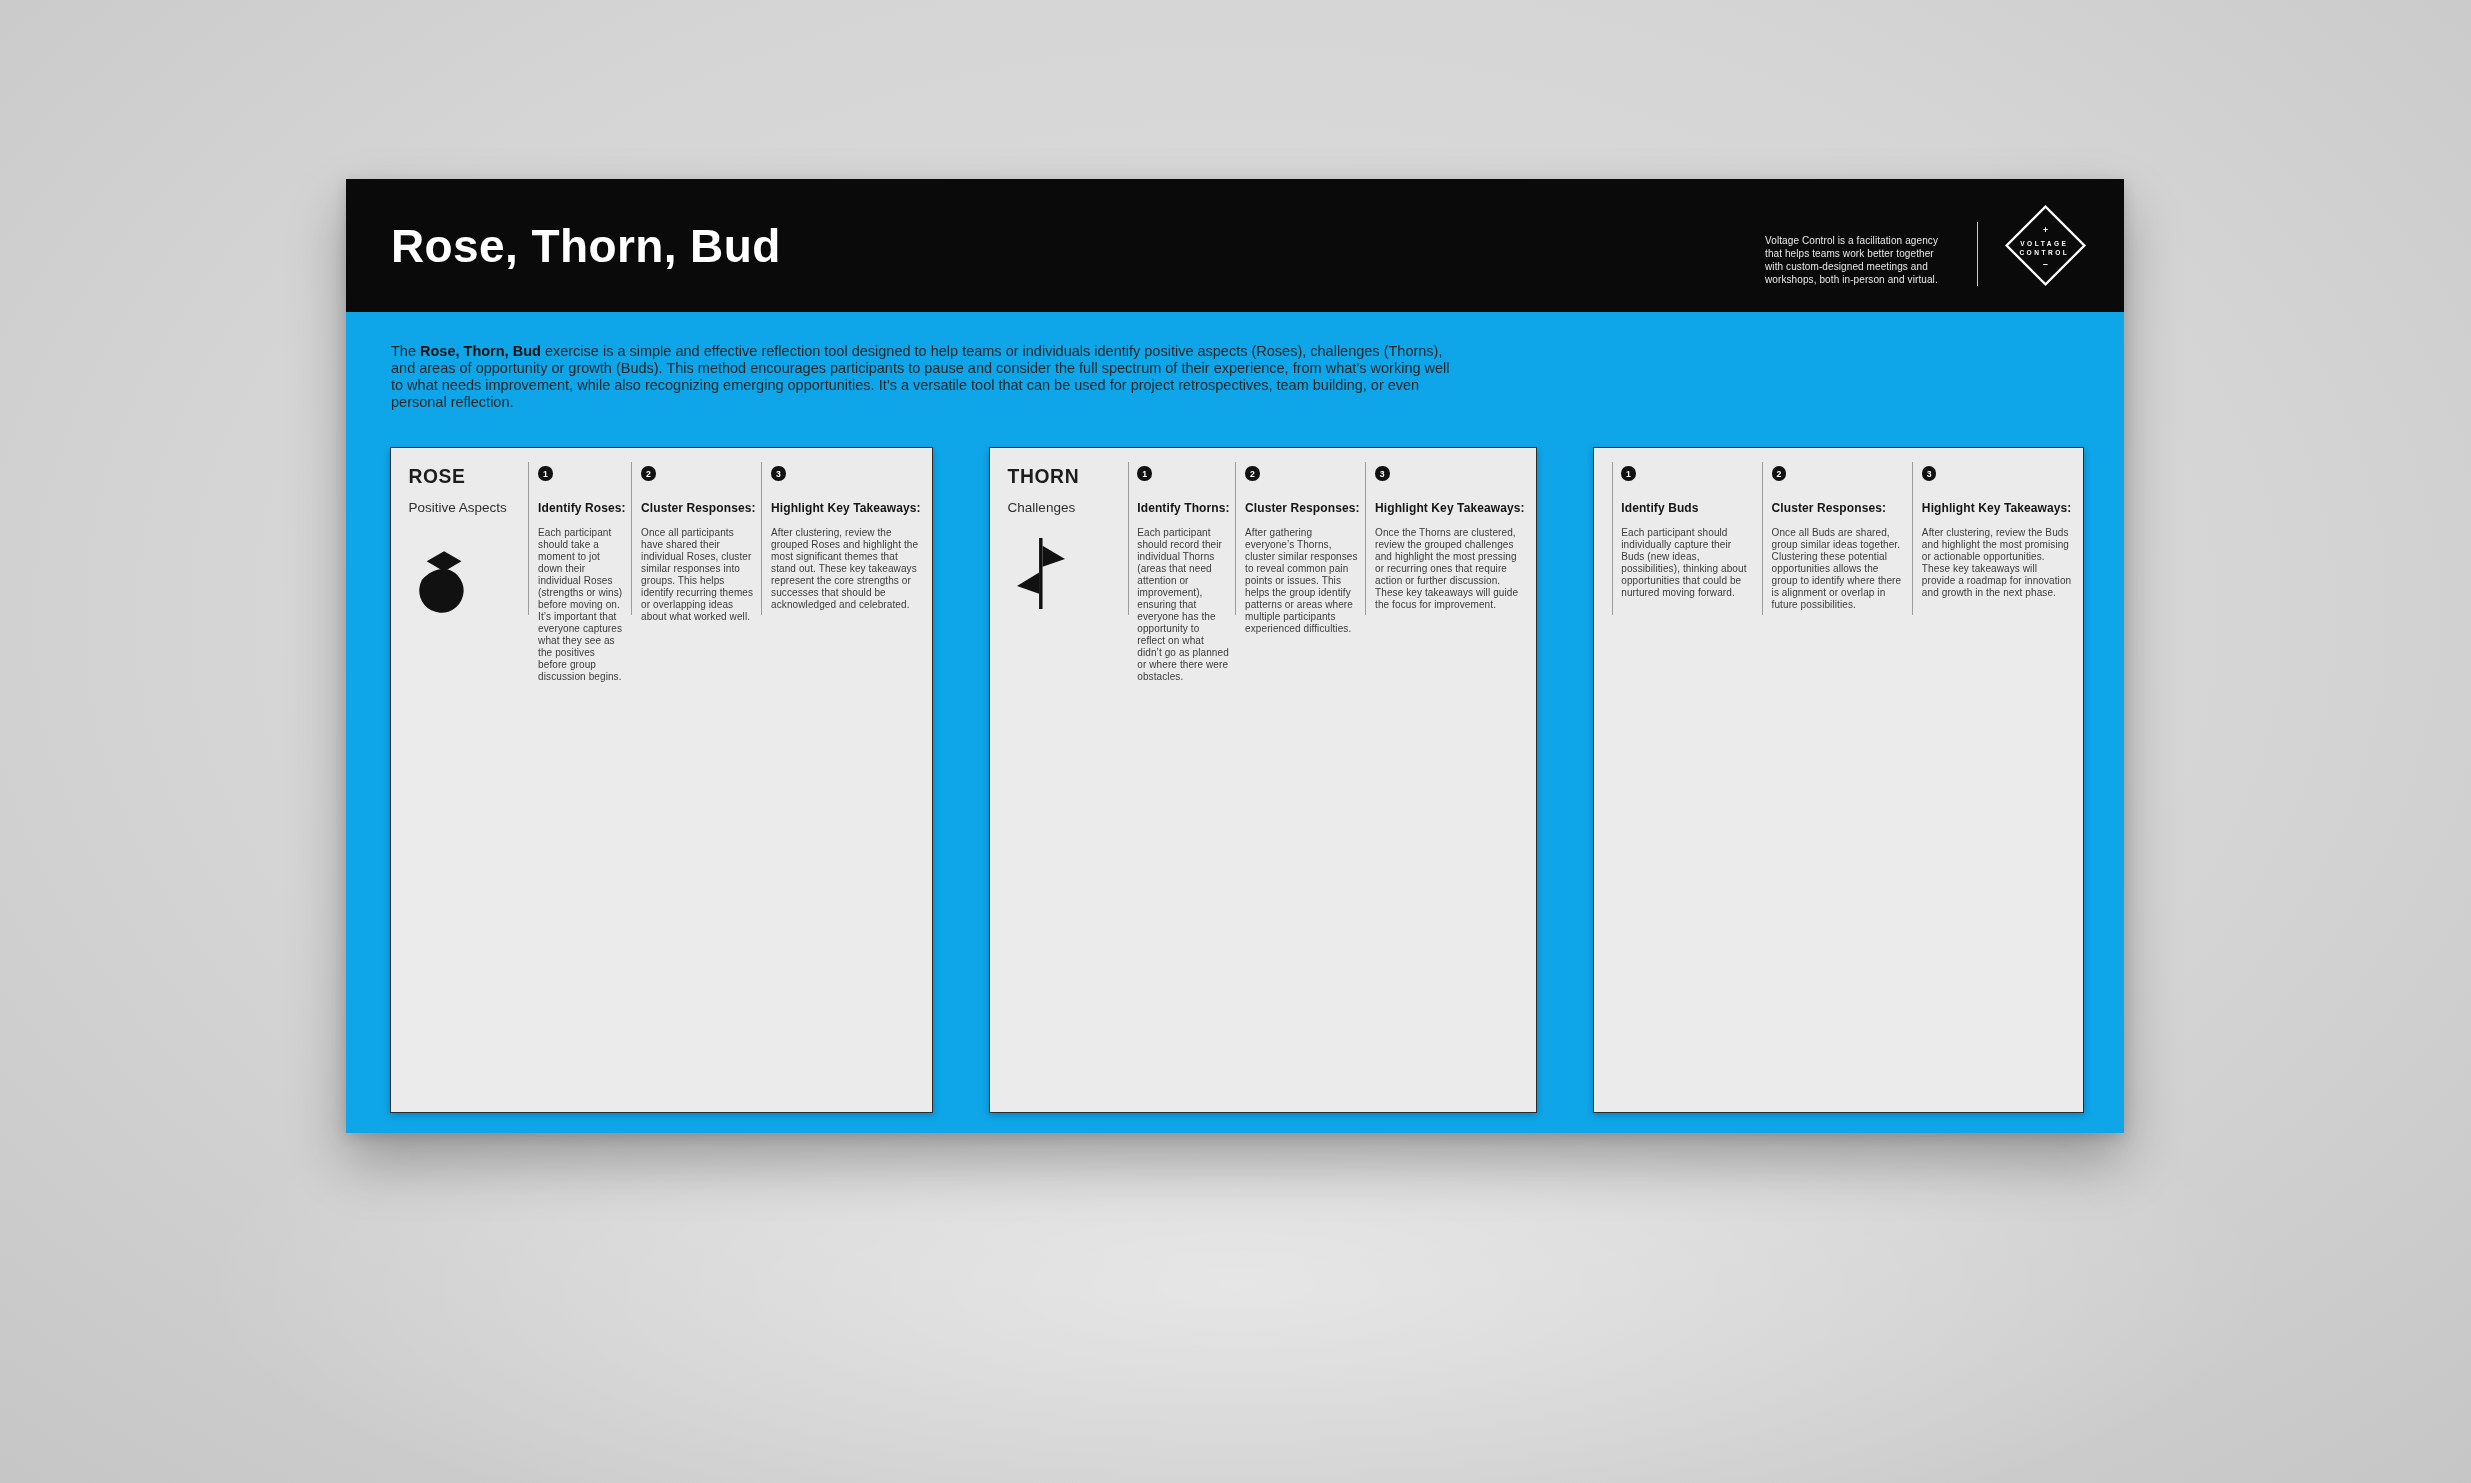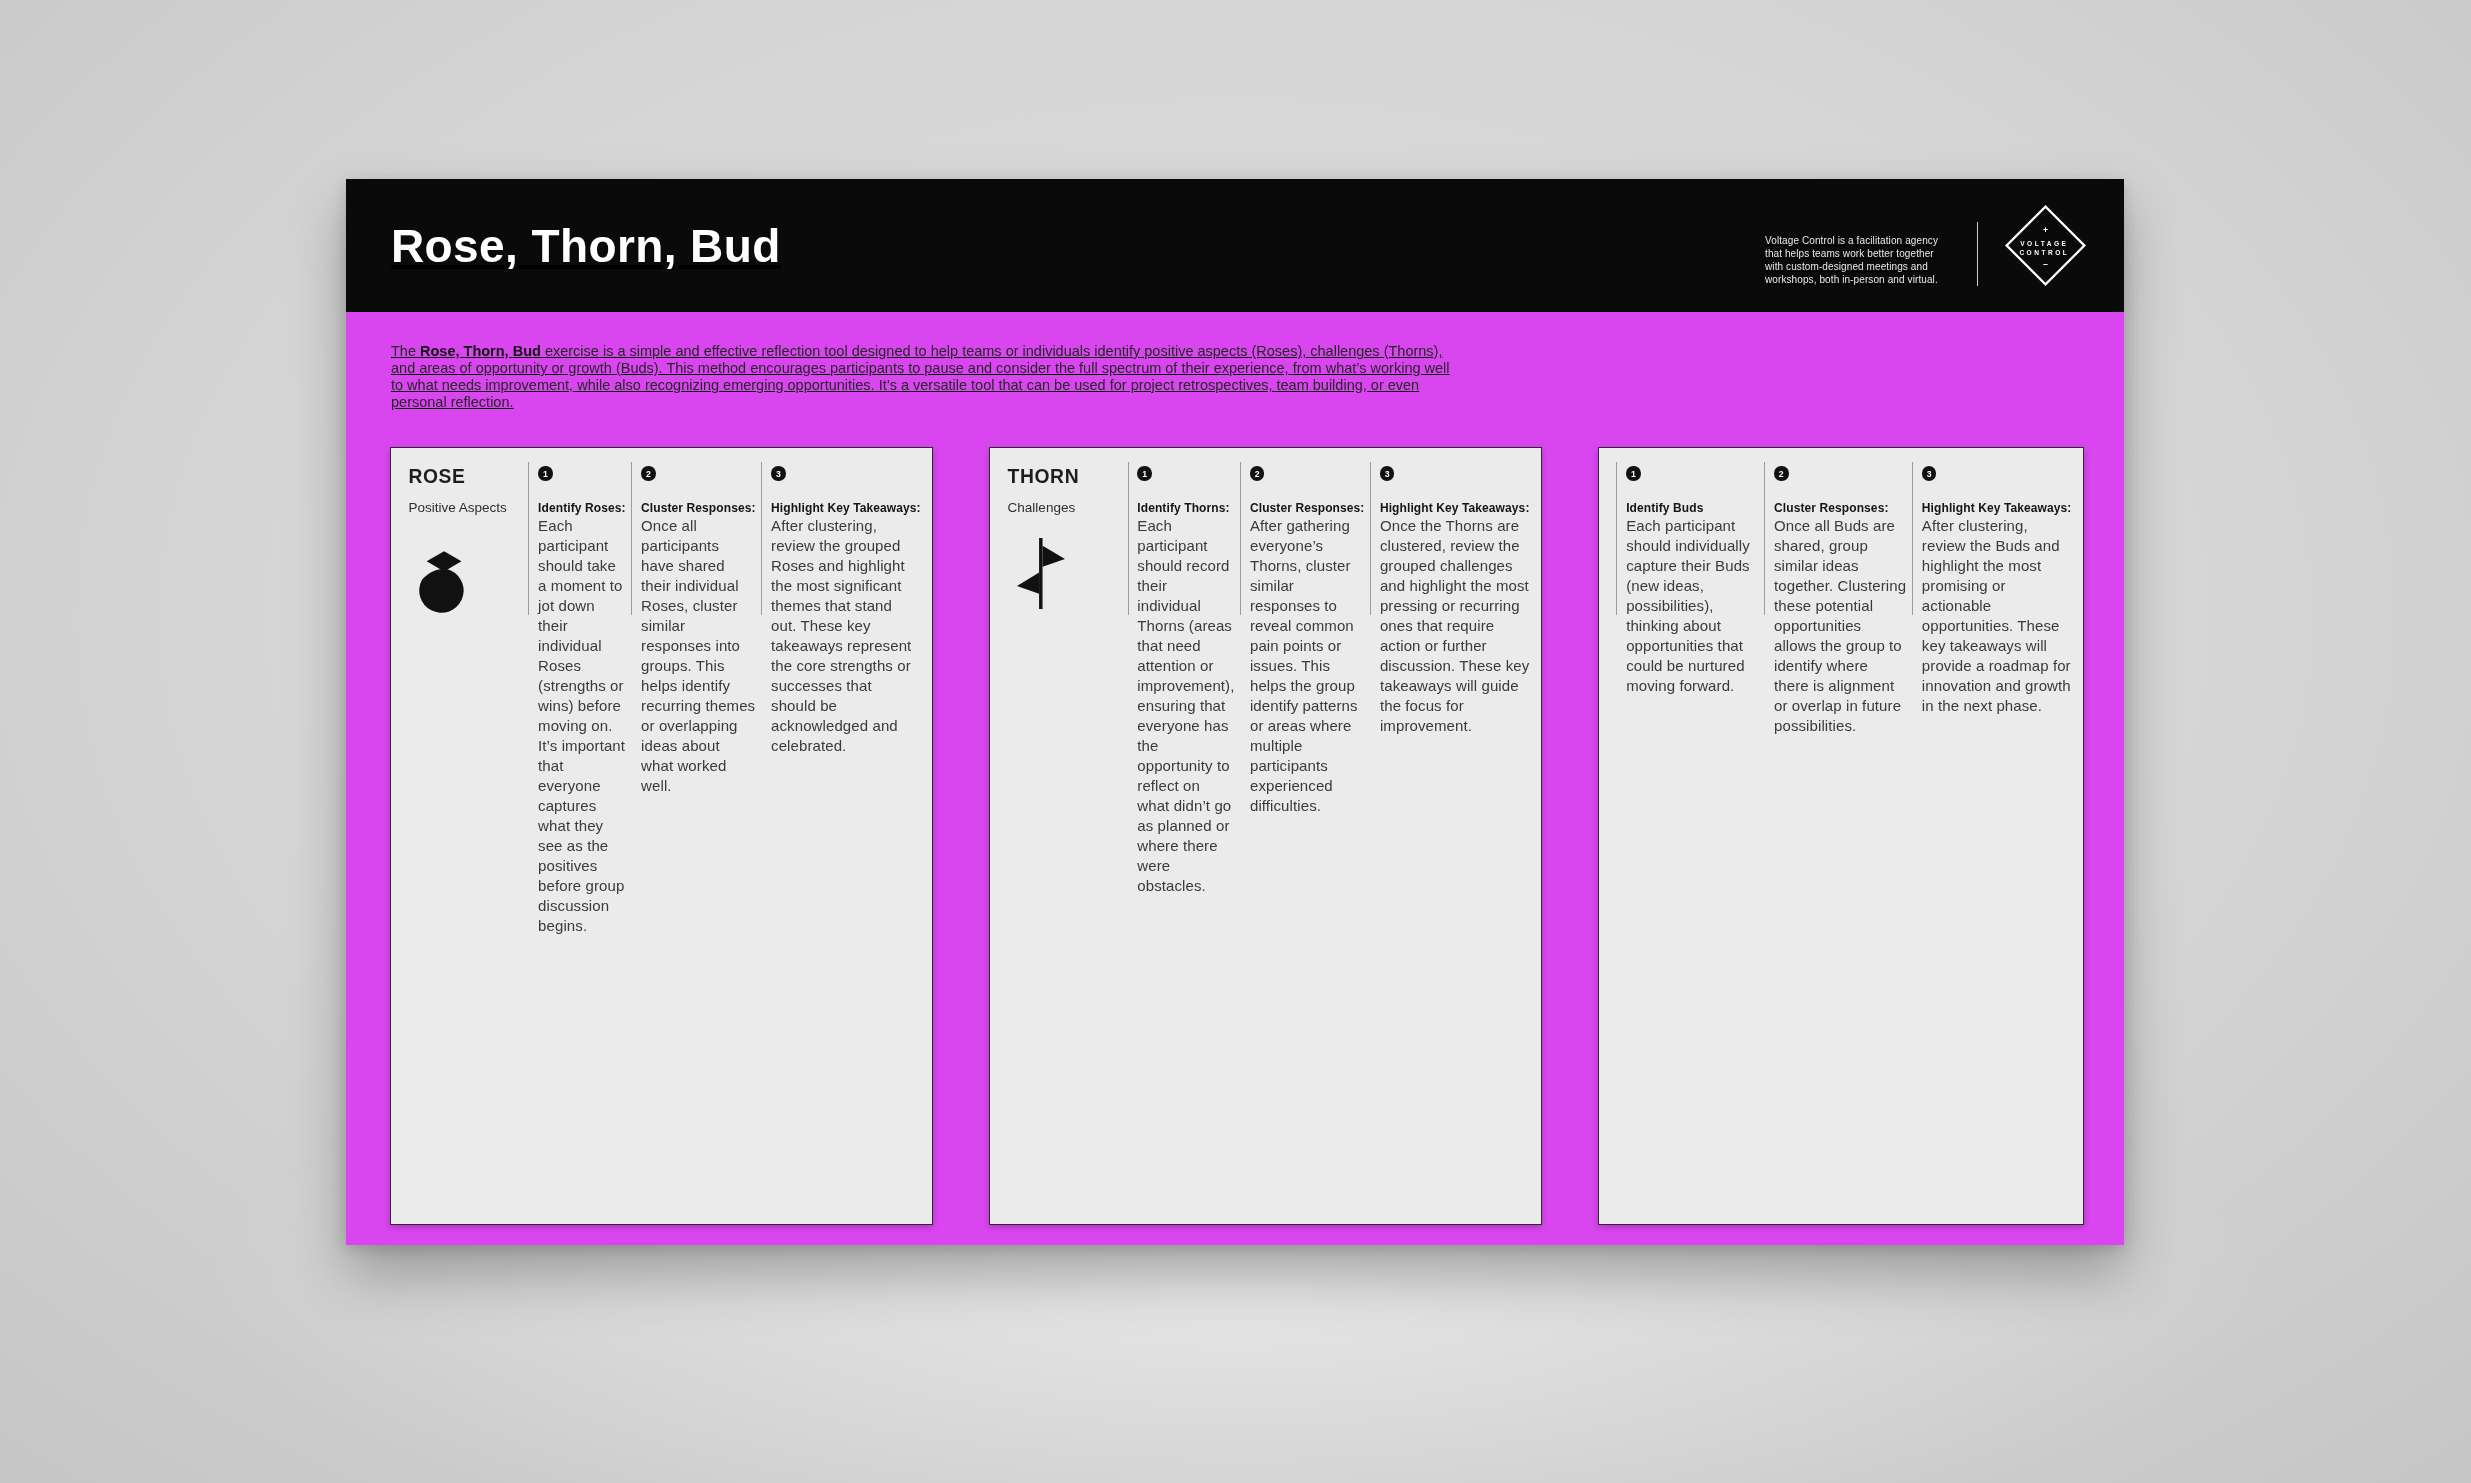--- a/index.html
+++ b/index.html
@@ -5,24 +5,23 @@
   * { margin:0; padding:0; box-sizing:border-box; }
   html,body { width:2472px; height:1483px; overflow:hidden; }
   body {
     font-family:"Liberation Sans", sans-serif;
     background:
       radial-gradient(ellipse 1448px 406px at 1236px 1284px, rgba(255,255,255,0.40), rgba(255,255,255,0) 72%),
       radial-gradient(ellipse 1834px 1207px at 1236px 618px, #dedede 0%, #d5d5d5 55%, #c5c5c5 100%);
     position:relative;
   }
   .page {
-    position:absolute; left:346px; top:179px; width:1778px; height:1066px;
-    background:#d946ef;
+    position:absolute; left:346px; top:179px; width:1778px; height:954px;
+    background:#0ea5e9;
     box-shadow:0 29px 53px rgba(0,0,0,0.28), 0 3.9px 13.5px rgba(0,0,0,0.15);
-    text-decoration:underline;
   }
   
   .header {
     height:133px; background:#0a0a0a; display:flex; align-items:center;
   }
   .header-title {
     padding-left:45px; font-size:46px; font-weight:bold; color:#ffffff; letter-spacing:0.4px;
   }
   .header-right { margin-left:auto; display:flex; align-items:flex-end; padding-right:38px; }
   .brand-blurb {
@@ -60,21 +59,21 @@
     content:""; position:absolute; left:0; top:-3.9px; width:1px; height:153px; background:#9c9c9c;
   }
   .step-num {
     width:14.5px; height:14.5px; border-radius:50%; background:#111; color:#fff;
     font-size:8.7px; font-weight:bold; display:flex; align-items:center; justify-content:center;
   }
   .step-heading {
     margin-top:20px; font-size:12px; font-weight:bold; color:#141414; white-space:nowrap; letter-spacing:0.1px;
   }
   .step-body {
-    margin-top:1px; font-size:15px; line-height:20px; color:#3a3a3a; letter-spacing:0.1px;
+    margin-top:12px; font-size:10px; line-height:12px; color:#3a3a3a; letter-spacing:0.1px;
   }
 </style>
 </head>
 <body>
 
 <div class="page">
 
   <div class="header">
     <div class="header-title">Rose, Thorn, Bud</div>
     <div class="header-right">

